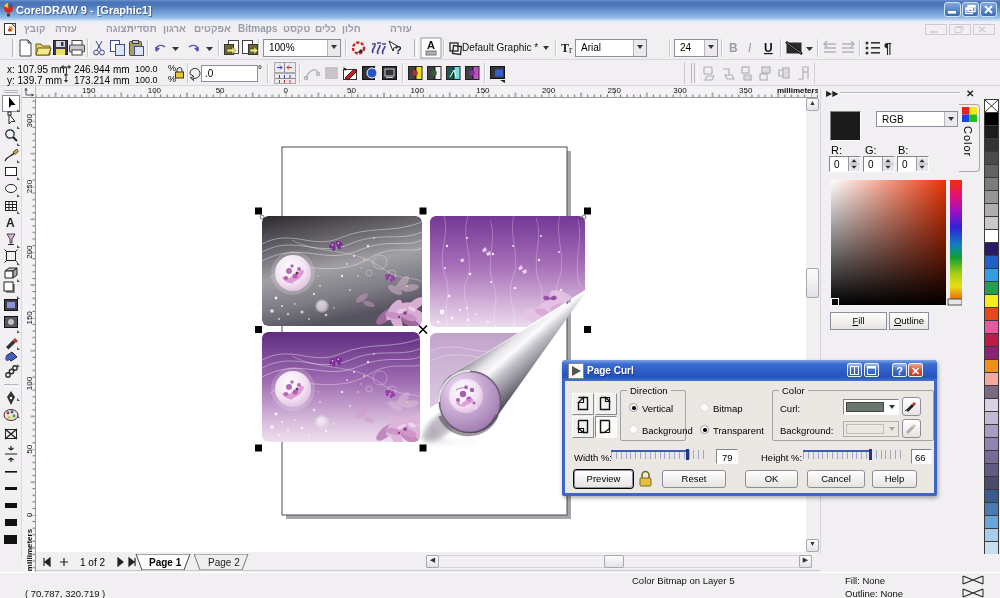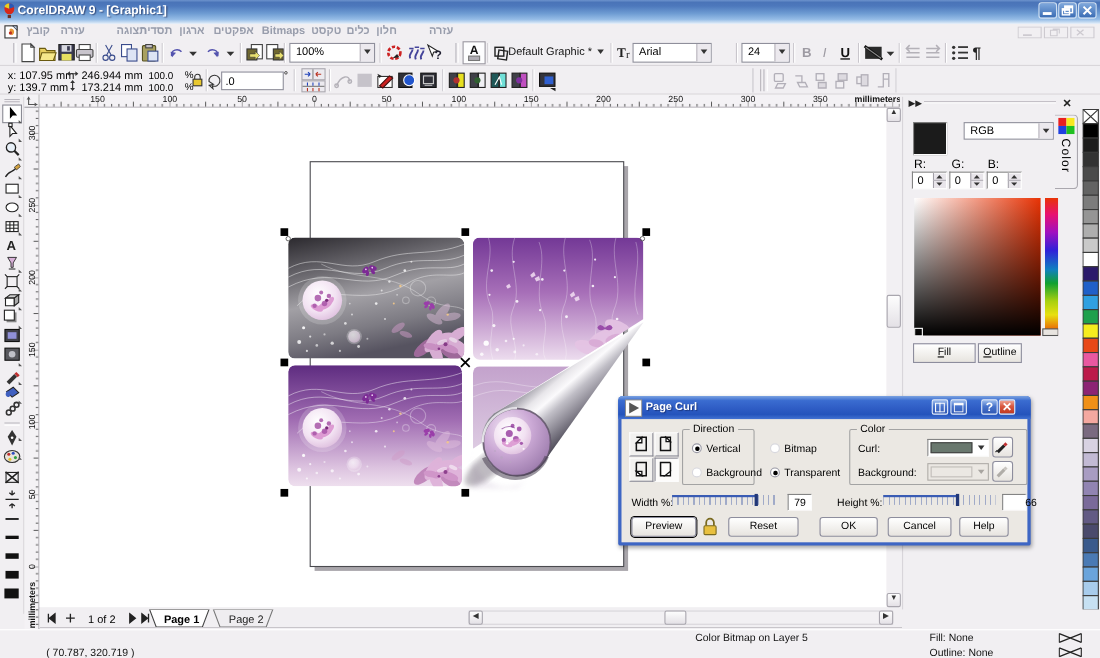--- a/index.html
+++ b/index.html
@@ -1077,21 +1077,21 @@
   <path d="M158 0 L212 0 L206 16 L164 16 Z" fill="#efedf0" stroke="#777"></path>
   <text x="172" y="12" font-size="10" fill="#222">Page 2</text>
   <line x1="0" y1="16.5" x2="784" y2="16.5" stroke="#c8c5ca"></line>
 </svg>
 <div class="abs sb" style="left:426px;top:555px;width:386px;height:13px;border:1px solid #d8d5da"></div>
 <div class="abs sbbtn" style="left:426px;top:555px;width:13px;height:13px">◀</div>
 <div class="abs sbbtn" style="left:799px;top:555px;width:13px;height:13px">▶</div>
 <div class="abs sbbtn" style="left:604px;top:555px;width:20px;height:13px"></div>
 
 <div class="abs" id="statusbar">
-  <span class="abs" style="left:42px;top:15px">( 70.787, 320.719 )</span>
+  <span class="abs" style="left:25px;top:15px">( 70.787, 320.719 )</span>
   <span class="abs" style="left:632px;top:2px">Color Bitmap on Layer 5</span>
   <span class="abs" style="left:845px;top:2px">Fill: None</span>
   <span class="abs" style="left:845px;top:15px">Outline: None</span>
   <svg class="abs" style="left:962px;top:2px" width="22" height="10" viewBox="0 0 22 10">
       <path d="M1 1 L21 9 M21 1 L1 9" stroke="#222" stroke-width="1.2" fill="none"></path>
       <path d="M1 1 V9 M21 1 V9" stroke="#222" stroke-width="1" fill="none"></path>
     </svg>
   <svg class="abs" style="left:962px;top:15px" width="22" height="10" viewBox="0 0 22 10">
       <path d="M1 1 L21 9 M21 1 L1 9" stroke="#222" stroke-width="1.2" fill="none"></path>
       <path d="M1 1 V9 M21 1 V9" stroke="#222" stroke-width="1" fill="none"></path>
@@ -1192,21 +1192,21 @@
     <div class="slider" style="left:46px;top:69px;width:97px">
         <div class="sline" style="width:77px"></div>
         <div class="sthumb" style="left:75px"></div>
       </div>
     <div class="abs sunken" style="left:151px;top:68px;width:22px;height:15px;font-size:9.5px;padding:2px 0 0 5px">79</div>
     <div class="dlbl" style="left:196px;top:71px">Height %:</div>
     <div class="slider" style="left:238px;top:69px;width:102px">
         <div class="sline" style="width:68px"></div>
         <div class="sthumb" style="left:66px"></div>
       </div>
-    <div class="abs sunken" style="left:346px;top:68px;width:21px;height:15px;font-size:9.5px;padding:2px 0 0 20px">66</div>
+    <div class="abs sunken" style="left:346px;top:68px;width:21px;height:15px;font-size:9.5px;padding:2px 0 0 3px">66</div>
 
     <div class="abs xpbtn defbtn" style="left:9px;top:89px;width:59px;height:18px;padding-top:2px">Preview</div>
     <svg class="abs" style="left:72px;top:89px" width="17" height="18" viewBox="0 0 17 18">
       <path d="M5 8 v-3 a3.5 3.5 0 0 1 7 0 v3" fill="none" stroke="#7a6a20" stroke-width="1.6"></path>
       <rect x="3" y="8" width="11" height="8" rx="1" fill="#e8c040" stroke="#7a6a20"></rect>
     </svg>
     <div class="abs xpbtn" style="left:97px;top:89px;width:64px;height:18px;padding-top:2px">Reset</div>
     <div class="abs xpbtn" style="left:180px;top:89px;width:53px;height:18px;padding-top:2px">OK</div>
     <div class="abs xpbtn" style="left:242px;top:89px;width:58px;height:18px;padding-top:2px">Cancel</div>
     <div class="abs xpbtn" style="left:307px;top:89px;width:45px;height:18px;padding-top:2px">Help</div>

